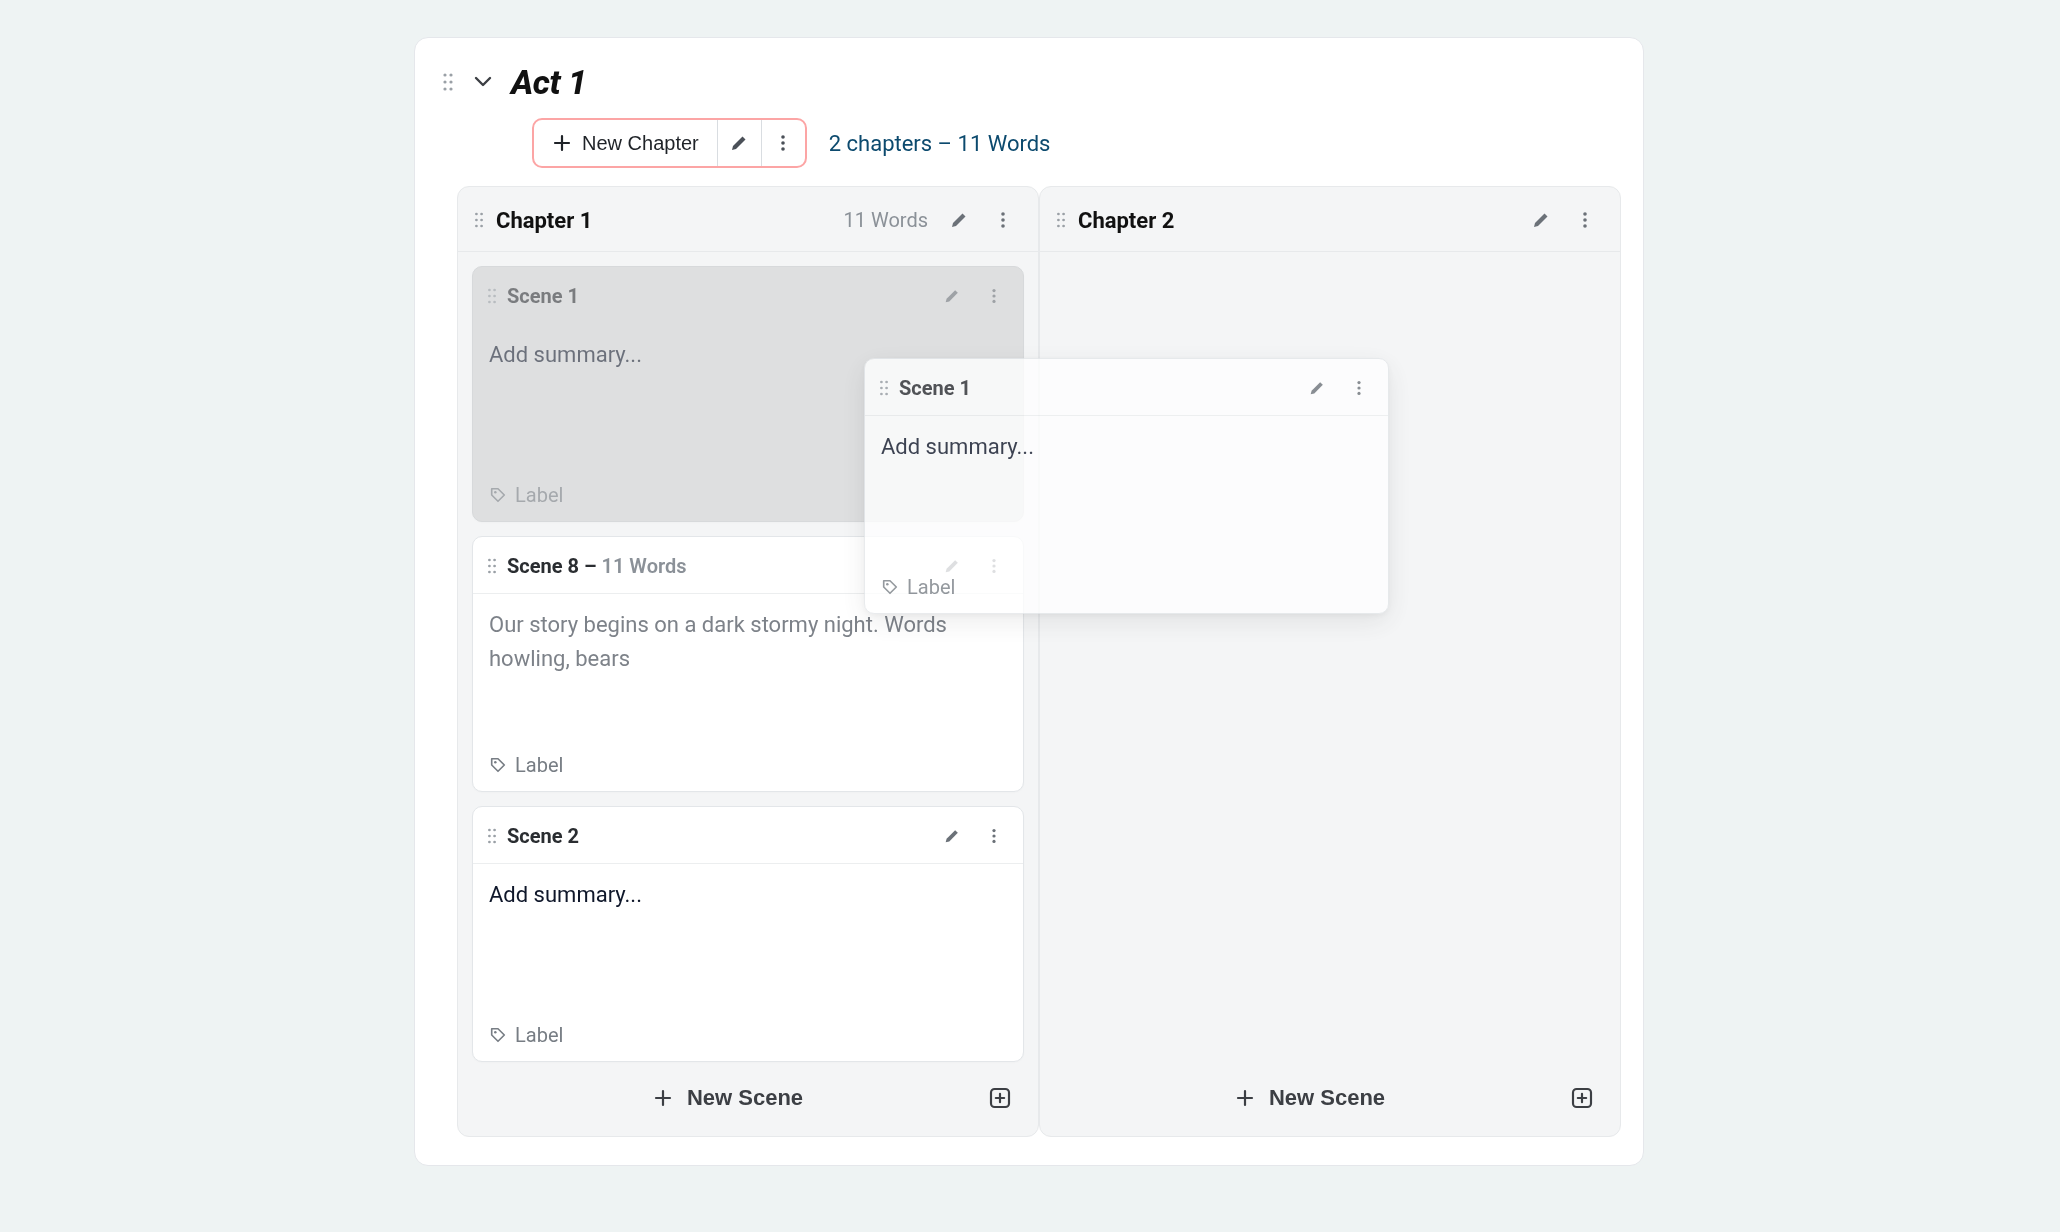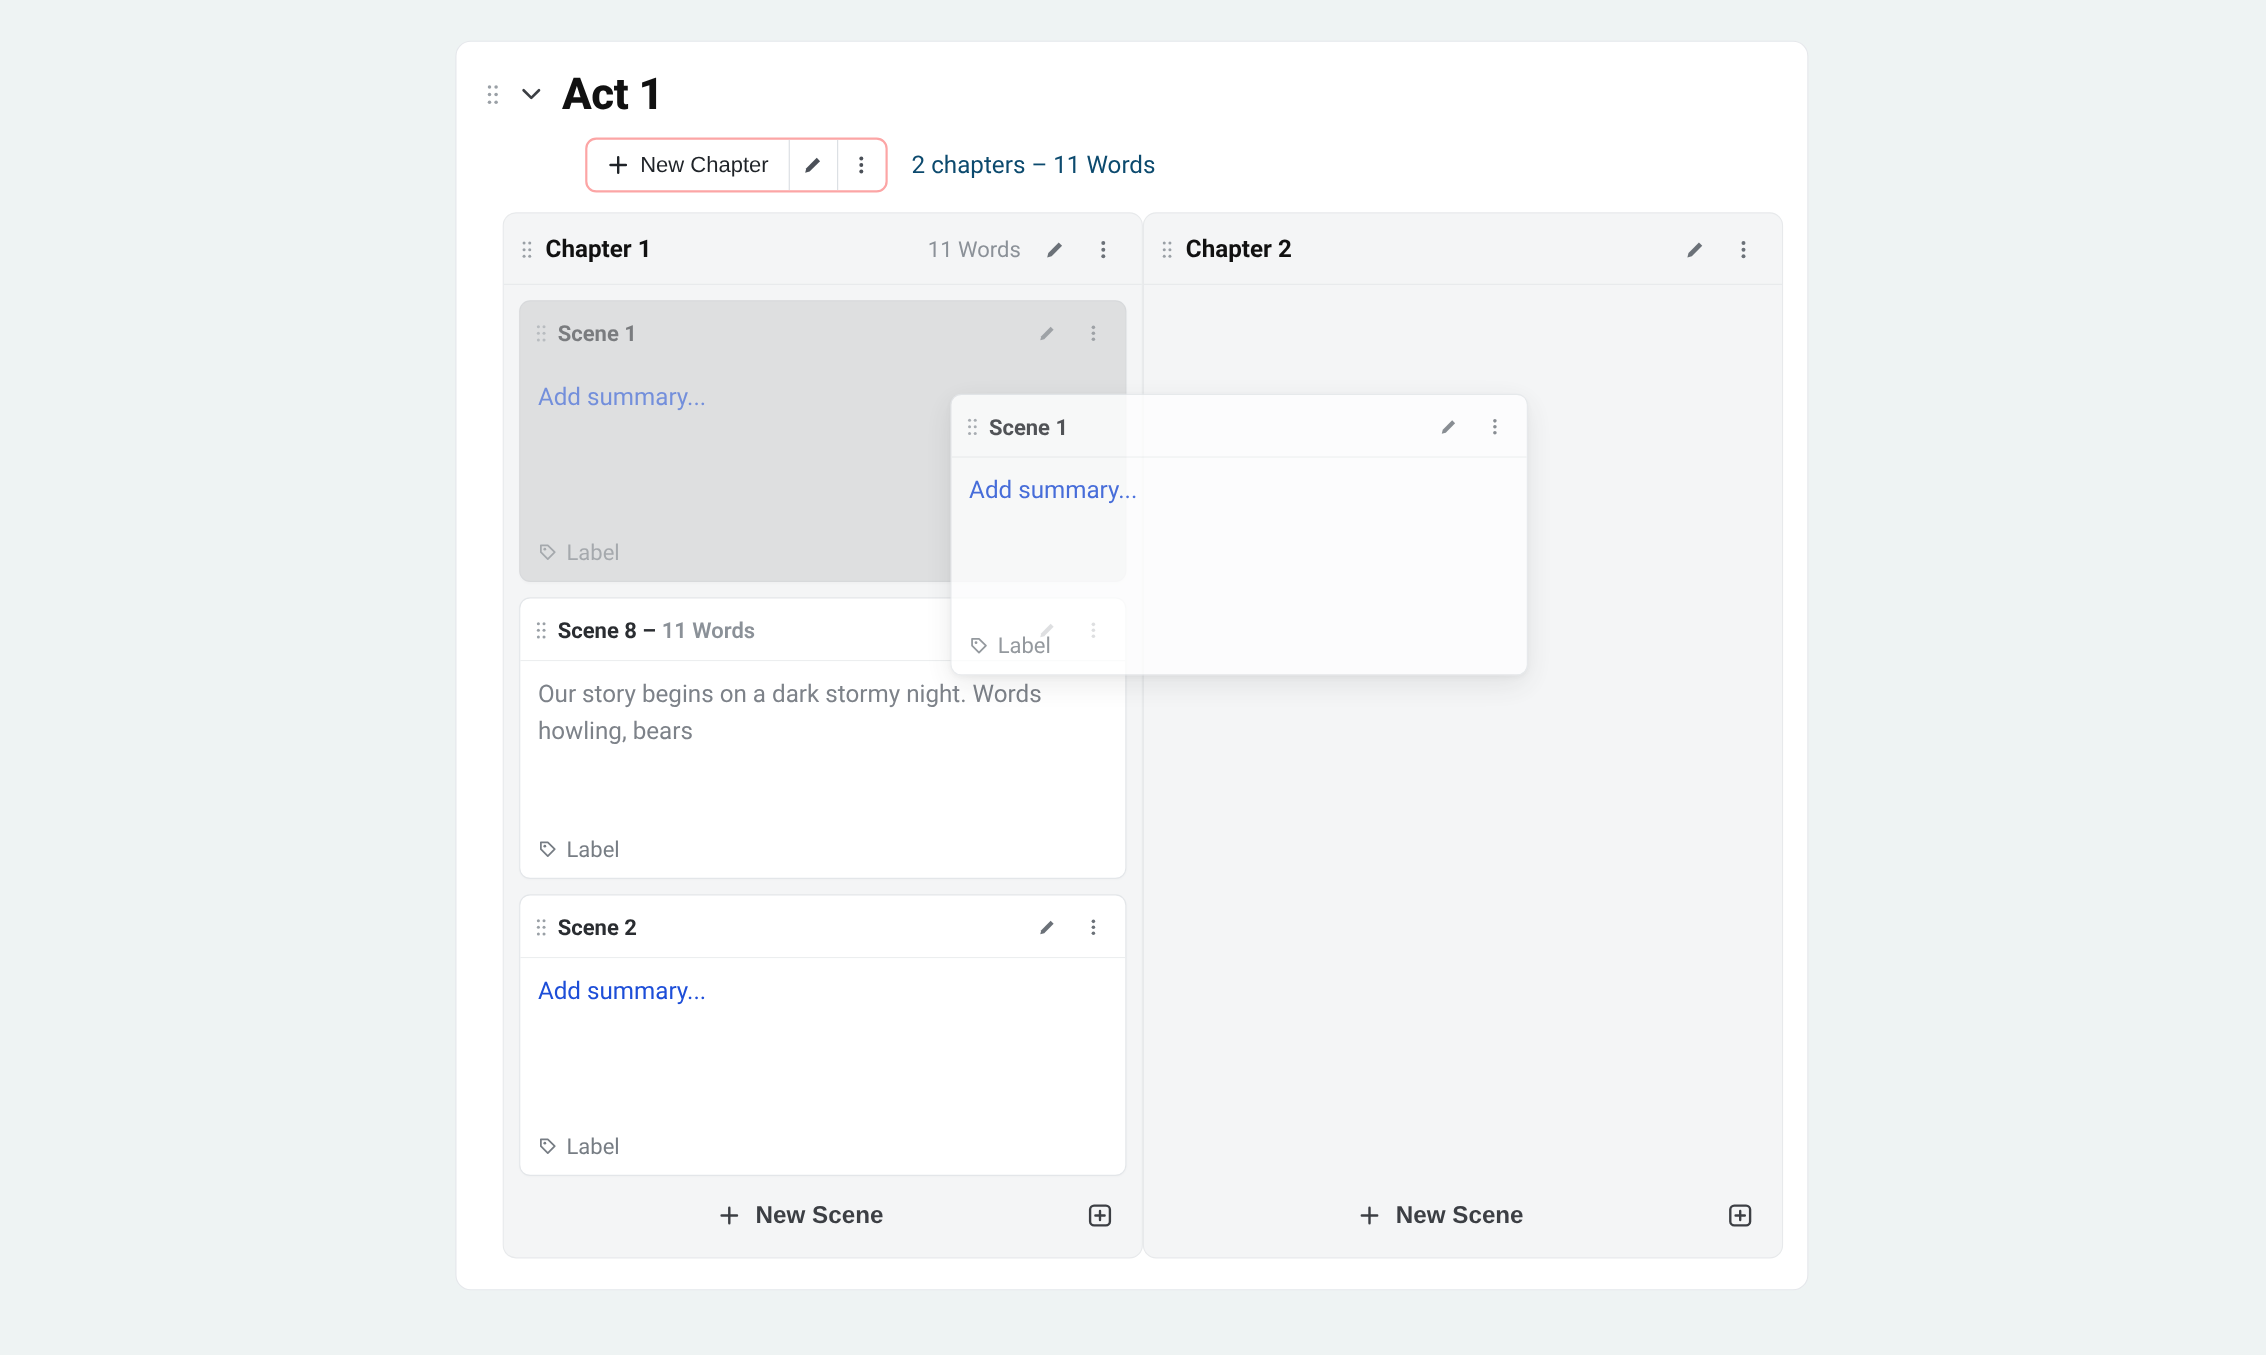--- a/index.html
+++ b/index.html
@@ -34,21 +34,21 @@
     display: inline-flex; align-items: center; justify-content: center;
     color: #9aa0a6;
     cursor: grab;
   }
   .chevron {
     width: 28px; height: 28px;
     display: inline-flex; align-items: center; justify-content: center;
     color: #3c3f44;
     cursor: pointer;
   }
-  .act-title { font-size: 40px; font-weight: 800; letter-spacing: -0.5px; }
+  .act-title { font-size: 34px; font-weight: 800; letter-spacing: -0.5px; font-style: italic; }
 
   .act-sub-row {
     display: flex;
     align-items: center;
     gap: 16px;
     margin: 6px 0 18px 48px;
   }
   .new-chapter-group {
     display: inline-flex;
     border: 2px solid #fca5a5;
@@ -131,21 +131,21 @@
     display: flex; align-items: center; gap: 8px;
     padding: 12px 12px 10px 12px;
     border-bottom: 1px solid #eceeef;
   }
   .scene-card.ghost .scene-header { border-bottom-color: transparent; }
   .scene-title { font-size: 20px; font-weight: 700; color: #2a2d31; }
   .scene-title .wc { font-weight: 600; color: #8b9198; }
   .summary {
     padding: 14px 16px 0 16px;
     font-size: 22px;
-    color: #1d4ed8;
+    color: #0f172a;
     line-height: 1.55;
     flex: 1;
   }
   .summary.has-text { color: #7d8289; }
   .label-row {
     display: flex; align-items: center; gap: 8px;
     padding: 10px 16px 14px 16px;
     color: #777d84;
     font-size: 20px;
   }

